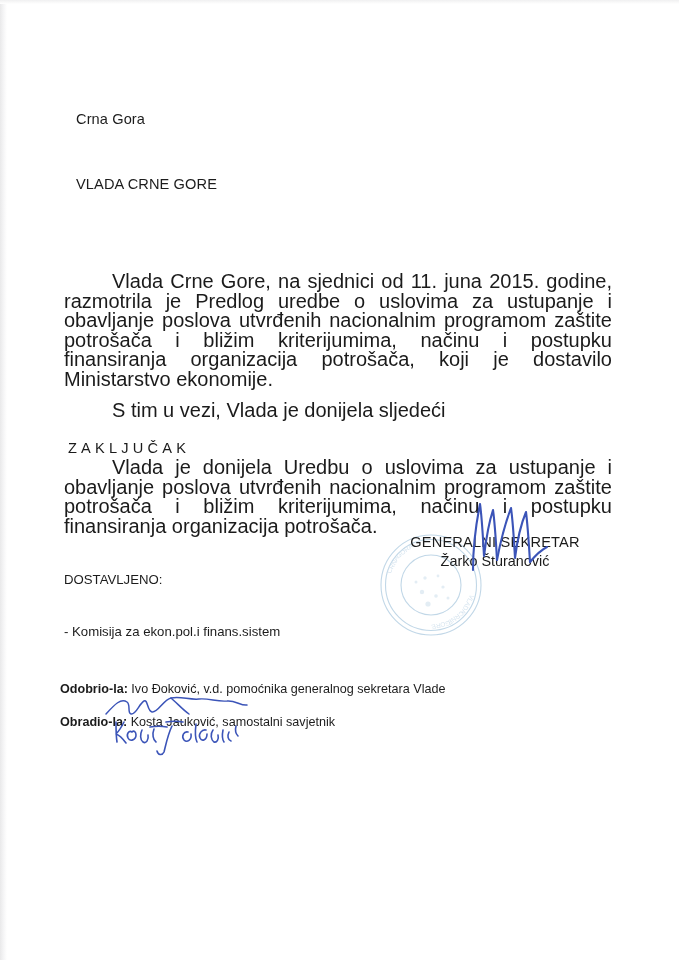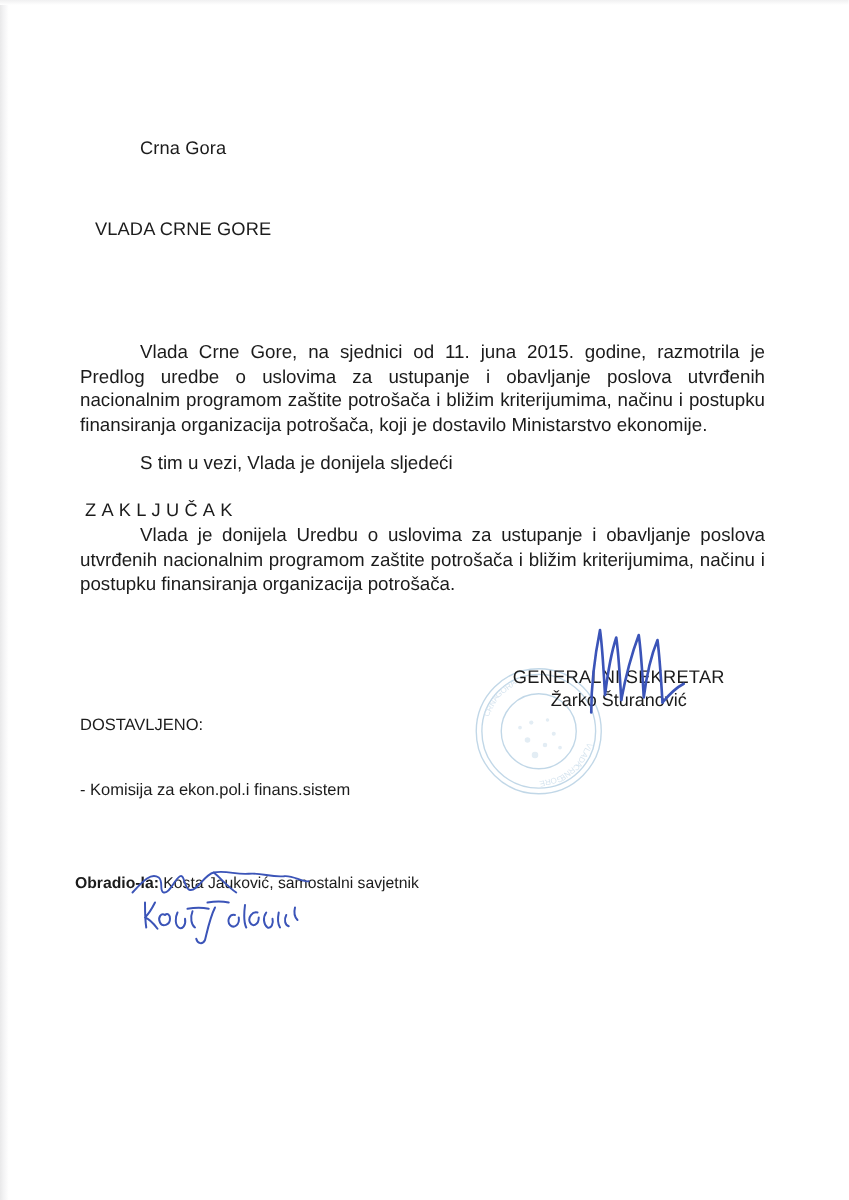--- a/index.html
+++ b/index.html
@@ -44,34 +44,33 @@
   
   .letterhead {
     position: absolute;
     left: 76px;
     top: 66px;
     font-size: 14.6px;
     line-height: 21.5px;
     letter-spacing: 0.1px;
     color: #1c1c1c;
     white-space: pre;
-    text-align: center;
   }
   .letterhead div { white-space: pre; }
 
   
   .body-block {
     position: absolute;
     left: 64px;
     top: 272px;
     width: 548px;
   }
   p.para {
     margin: 0;
-    font-size: 15px;
+    font-size: 20px;
     line-height: 19.6px;
     text-align: justify;
     text-indent: 48px;
     color: #1b1b1b;
   }
   .gap-sm { height: 11px; }
   .gap-md { height: 19px; }
 
   .heading-zakljucak {
     margin: 0;
@@ -231,20 +230,21 @@
       <path d="M87 64 C92 58 98 52 104 49"></path>
     </g>
   </svg>
 
   <div class="dostavljeno">
     <div>DOSTAVLJENO:</div>
     <div>- Komisija za ekon.pol.i finans.sistem</div>
   </div>
 
   <div class="footer-block">
+    <div class="footer-line"><span class="lbl">Odobrio-la:</span> <span>Ivo Đoković, v.d. pomoćnika generalnog sekretara Vlade</span></div>
     <div class="footer-line second"><span class="lbl">Obradio-la:</span> <span>Kosta Jauković, samostalni savjetnik</span></div>
   </div>
 
   <svg class="signature-scrawl" viewBox="0 0 190 26">
     <g fill="none" stroke="#3b54b8" stroke-width="1.5" stroke-linecap="round" stroke-linejoin="round">
       <path d="M3 20 C12 10 18 4 24 8 C28 11 24 19 28 20 C33 21 36 10 41 7 C45 5 44 17 49 18 C55 19 60 6 68 4 C78 2 86 6 96 5 C106 4 114 8 124 7 C132 6 138 12 144 11"></path>
       <path d="M68 4 C74 9 80 16 86 20"></path>
     </g>
   </svg>
 

